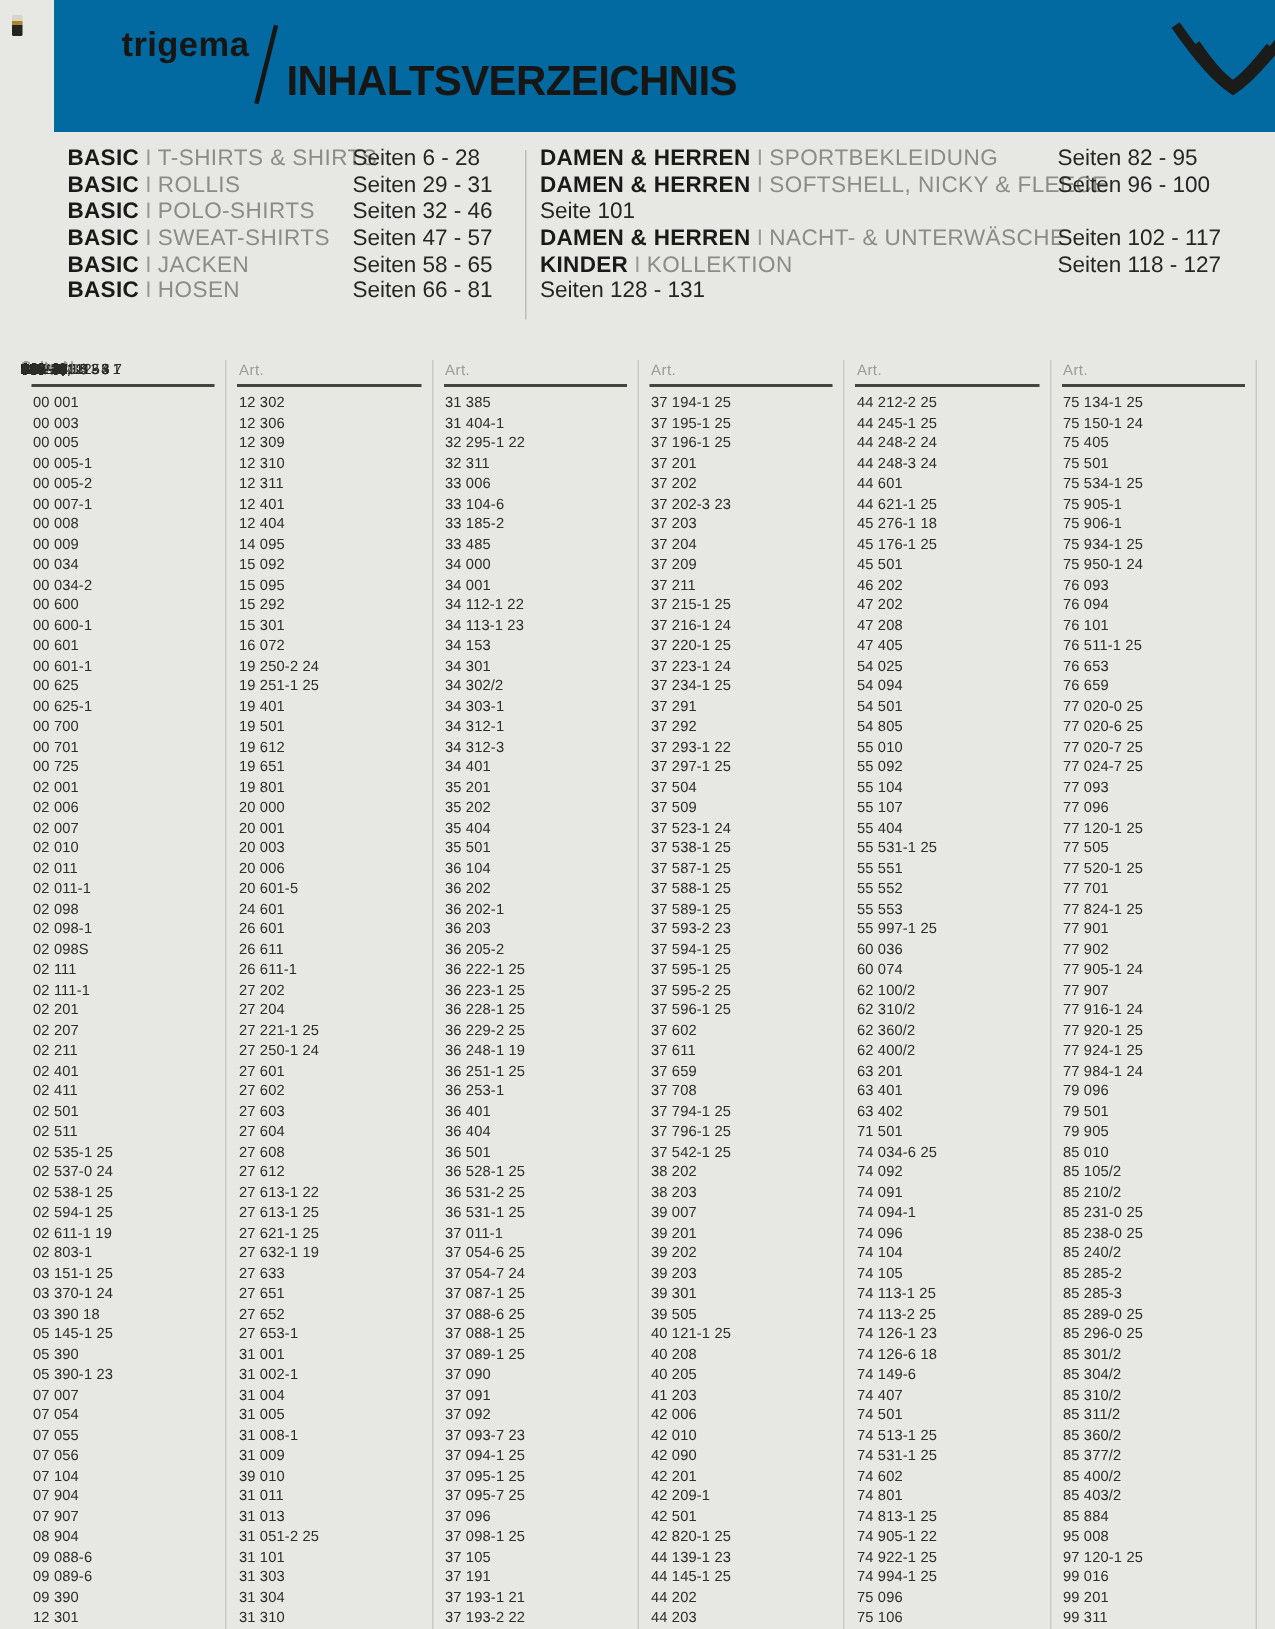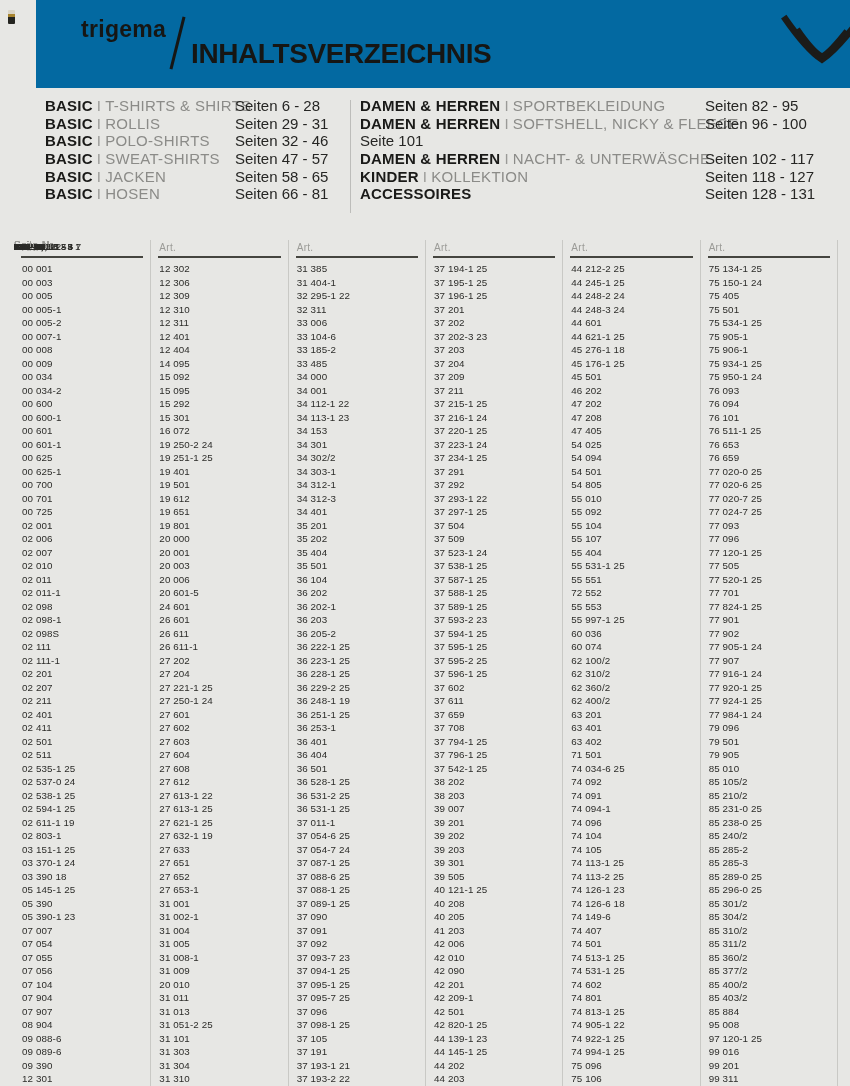--- a/index.html
+++ b/index.html
@@ -107,21 +107,20 @@
         </div>
         <div class="idx-row">
           <span class="idx-label"><span class="cat">DAMEN &amp; HERREN</span><span class="sep"> I </span><span class="sub">NACHT- &amp; UNTERWÄSCHE</span></span>
           <span class="idx-pages">Seiten 102 - 117</span>
         </div>
         <div class="idx-row">
           <span class="idx-label"><span class="cat">KINDER</span><span class="sep"> I </span><span class="sub">KOLLEKTION</span></span>
           <span class="idx-pages">Seiten 118 - 127</span>
         </div>
         <div class="idx-row">
-          <span class="idx-label"><span class="cat">ACCESSOIRES</span></span>
           <span class="idx-pages">Seiten 128 - 131</span>
         </div>
       </div>
   </section>
 
   <section class="art-table" id="art-table">
       <div class="tcol">
         <div class="thead">
           <span class="th art">Art.</span>
           <span class="th page">Seite-Nr.</span>
@@ -585,21 +584,21 @@
           </div>
           <div class="trow">
             <span class="art">31 008-1</span>
             <span class="page">88 - 1</span>
           </div>
           <div class="trow">
             <span class="art">31 009</span>
             <span class="page">83 - 5</span>
           </div>
           <div class="trow">
-            <span class="art">20 010</span>
+            <span class="art">39 010</span>
             <span class="page">83 - 4</span>
           </div>
           <div class="trow">
             <span class="art">31 011</span>
             <span class="page">89 - 2</span>
           </div>
           <div class="trow">
             <span class="art">31 013</span>
             <span class="page">83 - 6</span>
           </div>
@@ -1225,21 +1224,21 @@
           </div>
           <div class="trow">
             <span class="art">55 531-1 25</span>
             <span class="page">B2 - 3</span>
           </div>
           <div class="trow">
             <span class="art">55 551</span>
             <span class="page">99 - 2</span>
           </div>
           <div class="trow">
-            <span class="art">72 552</span>
+            <span class="art">55 552</span>
             <span class="page">99 - 4</span>
           </div>
           <div class="trow">
             <span class="art">55 553</span>
             <span class="page">99 - 3</span>
           </div>
           <div class="trow">
             <span class="art">55 997-1 25</span>
             <span class="page">126 - 1</span>
           </div>

